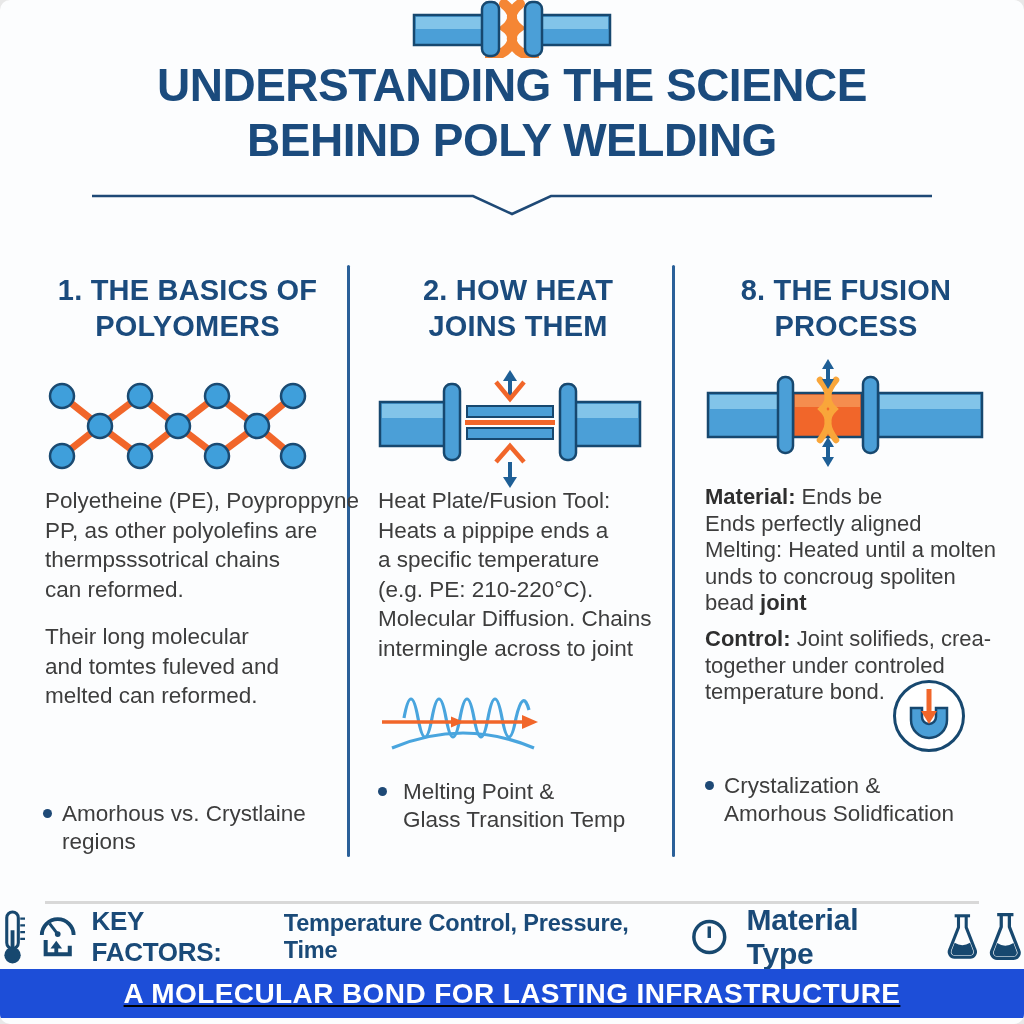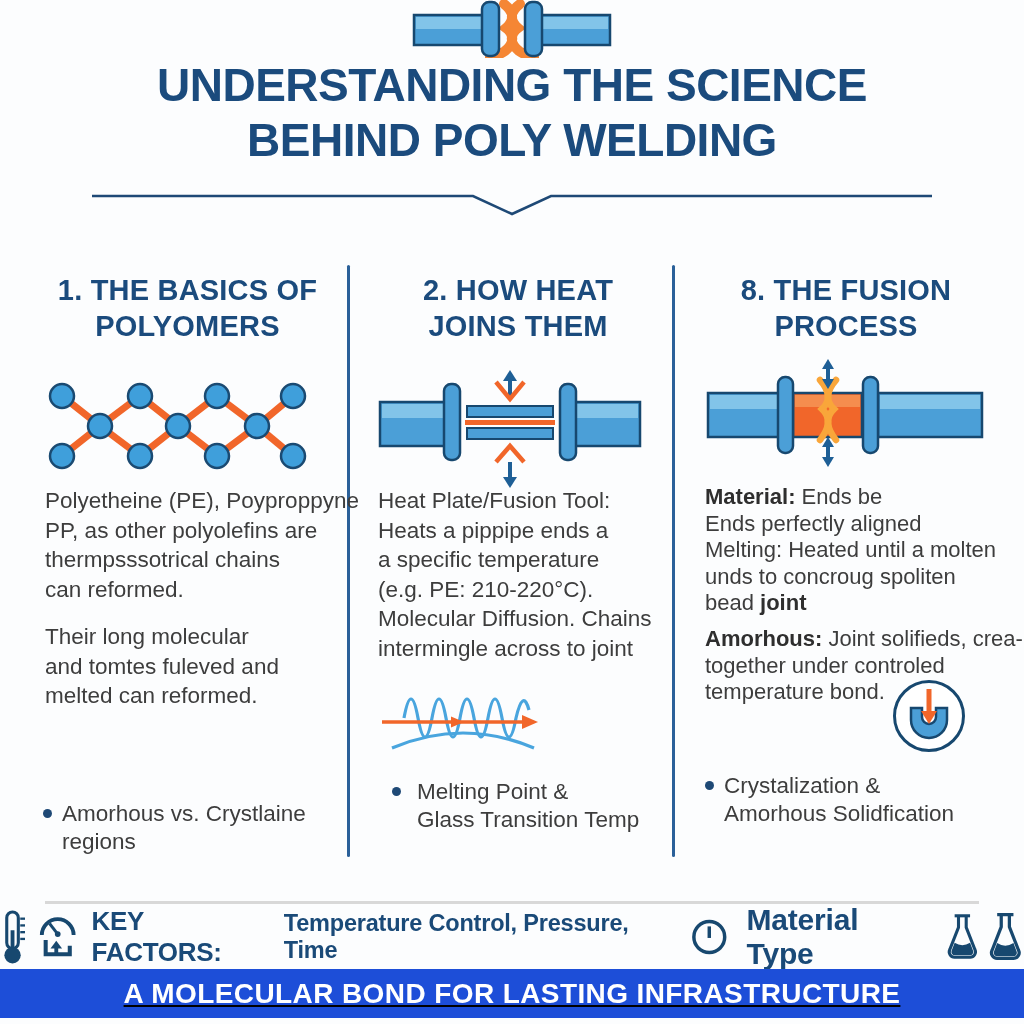--- a/index.html
+++ b/index.html
@@ -1,19 +1,20 @@
 <!DOCTYPE html>
 <html><head>
 <meta charset="utf-8">
 <style>
   html,body{margin:0;padding:0;background:#e8e8e8;}
   .canvas{
     position:relative;width:1024px;height:1024px;margin:0 auto;
     background:#fcfdfe;overflow:hidden;
     font-family:"Liberation Sans",sans-serif;
+    border-radius:10px;
   }
   .abs{position:absolute;}
   .pre{white-space:pre-line;}
   
   .title{
     left:0;right:0;top:58px;text-align:center;
     color:#1b4b7d;font-weight:700;font-size:46px;line-height:55px;
     letter-spacing:-0.5px;
   }
   
@@ -152,21 +153,21 @@
 intermingle across to joint</p>
 
   <svg class="abs" style="left:378px;top:676px;" width="170" height="90" viewBox="0 0 170 90">
     <path d="M14,72 Q85,42 156,72" fill="none" stroke="#49a5de" stroke-width="3.2"></path>
     <path d="M26,42 Q33,4 40,42 Q47,80 54,42 Q61,4 68,42 Q75,80 82,42 Q89,4 96,42 Q103,80 110,42 Q117,4 124,42 Q131,80 138,42 Q145,12 151,34" fill="none" stroke="#49a5de" stroke-width="3.2"></path>
     <line x1="4" y1="46" x2="146" y2="46" stroke="#f1662a" stroke-width="3.4"></line>
     <polygon points="160,46 144,39 144,53" fill="#f1662a"></polygon>
     <polygon points="86,46 73,40.5 73,51.5" fill="#f1662a"></polygon>
   </svg>
 
-  <div class="abs bullet" style="left:392px;top:778px;gap:16px;">
+  <div class="abs bullet" style="left:378px;top:778px;gap:16px;">
     <span class="dot"></span>
     <span class="pre">Melting Point &amp;
 Glass Transition Temp</span>
   </div>
 
   <div class="abs col-head pre" style="left:700px;top:272px;width:292px;">8. THE FUSION
 PROCESS</div>
 
   <svg class="abs" style="left:700px;top:356px;" width="290" height="112" viewBox="0 0 290 112">
     <rect x="8" y="37" width="72" height="44" fill="#4b9fd7" stroke="#17486f" stroke-width="2.5"></rect>
@@ -186,21 +187,21 @@
     <rect x="126" y="89" width="4" height="14" fill="#1e5f96"></rect>
     <polygon points="128,111 122,101 134,101" fill="#1e5f96"></polygon>
   </svg>
 
   <p class="abs para-sm pre" style="left:705px;top:484px;"><b>Material:</b><span> Ends be
 Ends perfectly aligned
 Melting: Heated until a molten
 unds to concroug spoliten
 bead </span><b>joint</b></p>
 
-  <p class="abs para-sm pre" style="left:705px;top:626px;"><b>Amorhous:</b><span> Joint solifieds, crea-
+  <p class="abs para-sm pre" style="left:705px;top:626px;"><b>Control:</b><span> Joint solifieds, crea-
 together under controled
 temperature bond.</span></p>
 
   <svg class="abs" style="left:891px;top:678px;" width="76" height="76" viewBox="0 0 76 76">
     <circle cx="38" cy="38" r="34.5" fill="#ffffff" stroke="#17486f" stroke-width="3"></circle>
     <path d="M20,30 h11 v9 a7,7 0 0 0 14,0 v-9 h11 v12 a18,18 0 0 1 -36,0 z" fill="#4b9fd7" stroke="#17486f" stroke-width="2.5"></path>
     <rect x="35.5" y="11" width="5" height="24" fill="#f1662a"></rect>
     <polygon points="38,46 30,33 46,33" fill="#f1662a"></polygon>
   </svg>
 

